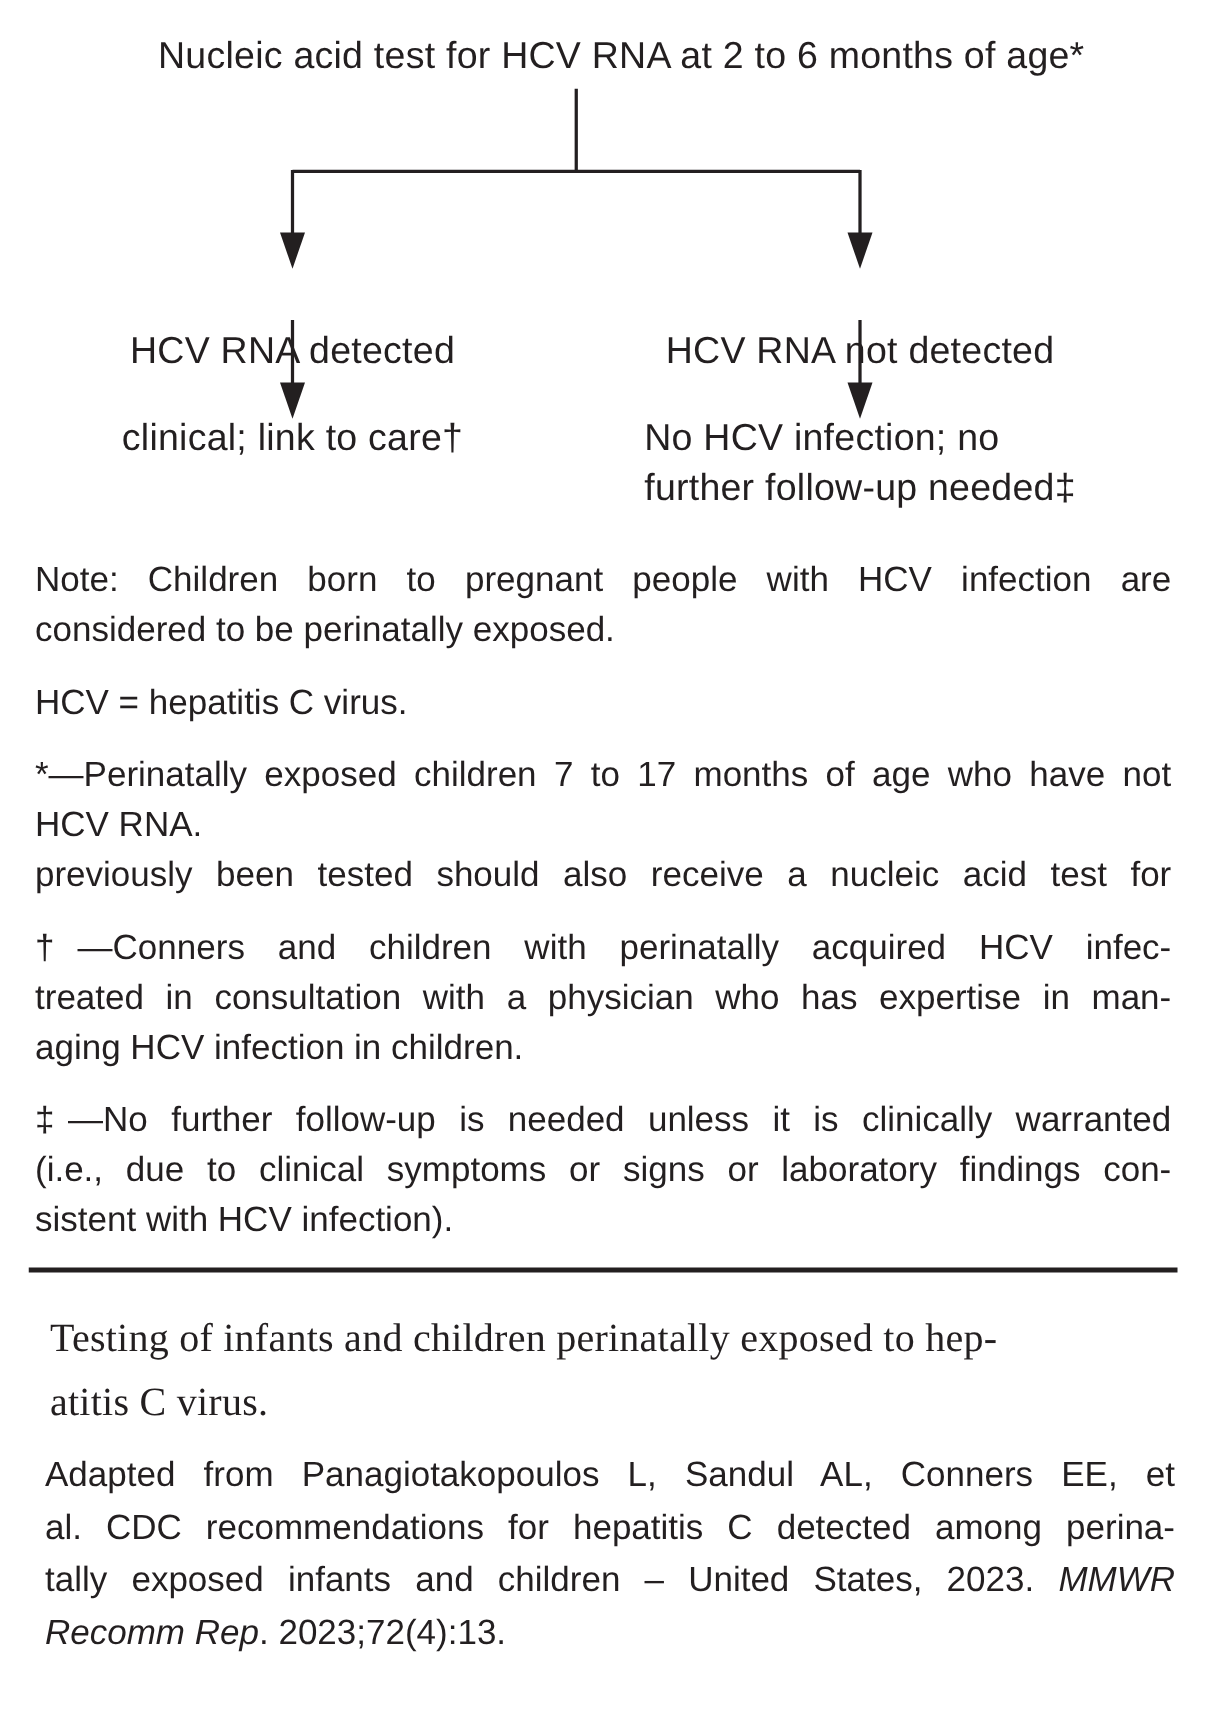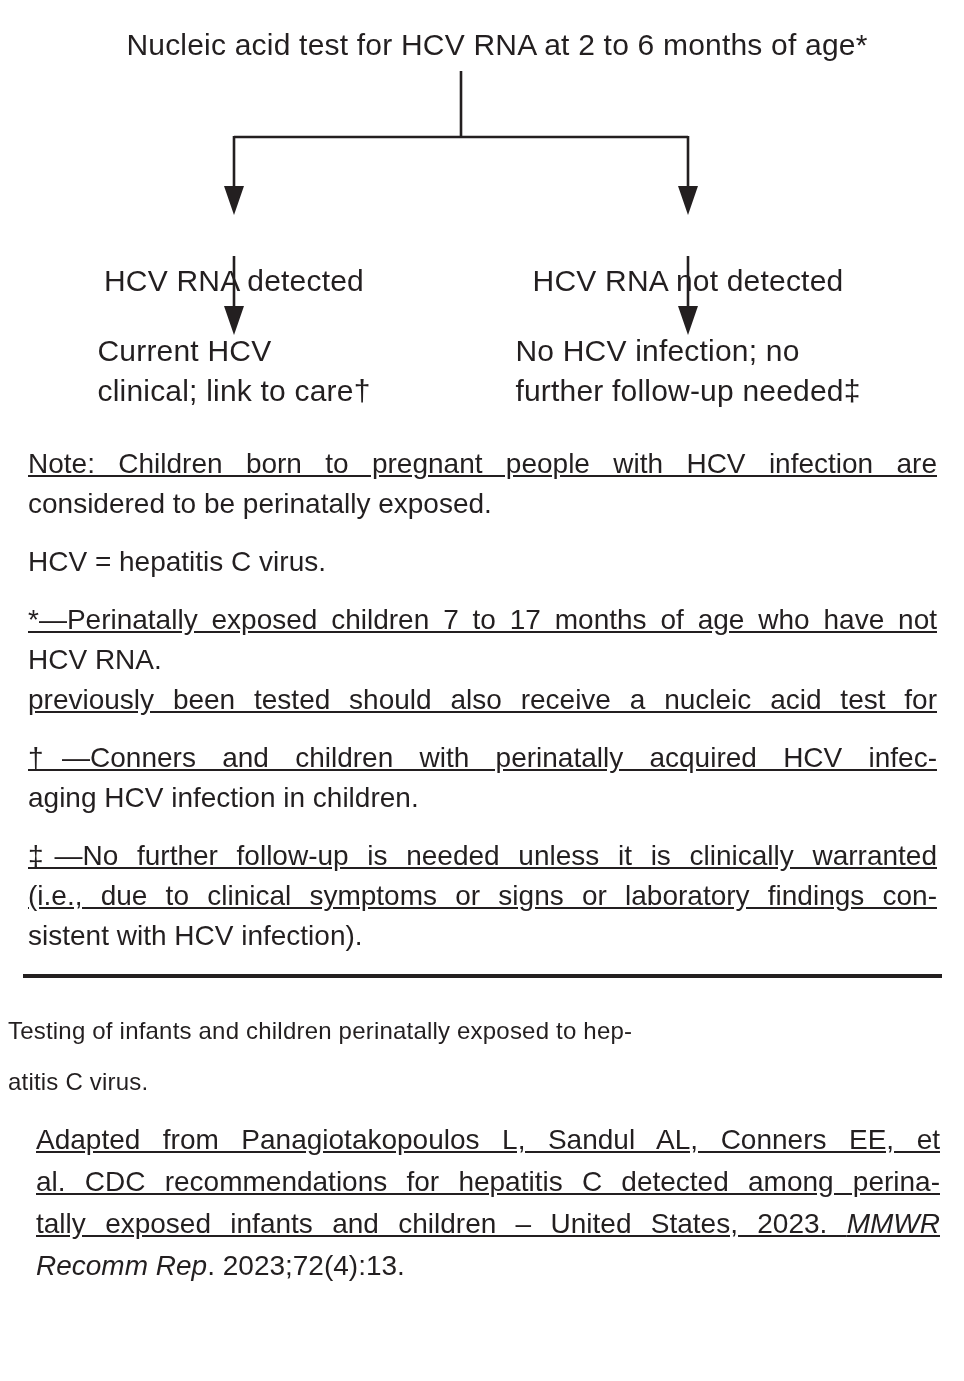--- a/index.html
+++ b/index.html
@@ -31,26 +31,26 @@
     font-size: 30px; line-height: 40px; text-align: center; white-space: nowrap;
     letter-spacing: 0.2px;
   }
   .col-left  { left: 234px; }
   .col-right { left: 688px; }
 
   
   .notes { padding: 24px 27px 0 28px; font-size: 28px; line-height: 40px; }
   .notes .para { margin: 0 0 18px 0; }
   .tline { text-align: left; }
-  .stretch { text-align: justify; text-align-last: justify; text-justify: inter-word; text-decoration: underline; }
+  .stretch { text-align: justify; text-align-last: justify; text-justify: inter-word; }
   .it { font-style: italic; }
 
   
   .divider { height: 4px; background: #231f20; margin: 15px 22px 0 23px; }
-  .caption { padding: 27px 24px 0 8px; font-size: 24px; line-height: 51px; letter-spacing: 0.2px; }
+  .caption { padding: 27px 24px 0 40px; font-size: 32px; line-height: 51px; letter-spacing: 0.2px; font-family: Liberation Serif, serif; }
   .attribution { padding: 12px 24px 0 36px; font-size: 28px; line-height: 42px; }
 </style>
 </head>
 <body>
 
 <div class="page">
 
   <div class="flow">
     <svg class="connectors" width="964" height="420" viewBox="0 0 964 420">
       <g stroke="#231f20" stroke-width="2.6" fill="none">
@@ -68,21 +68,20 @@
         <polygon points="678,306 698,306 688,335"></polygon>
       </g>
     </svg>
 
     <div class="flow-title">Nucleic acid test for HCV RNA at 2 to 6 months of age*</div>
 
     <div class="branch-result col-left">HCV RNA detected</div>
     <div class="branch-result col-right">HCV RNA not detected</div>
 
     <div class="branch-outcome col-left">
-        <div class="tline"><span>Current HCV</span></div>
         <div class="tline"><span>clinical; link to care†</span></div>
       </div>
     <div class="branch-outcome col-right">
         <div class="tline"><span>No HCV infection; no</span></div>
         <div class="tline"><span>further follow-up needed‡</span></div>
       </div>
   </div>
 
   <div class="notes">
     <div class="para">
@@ -92,20 +91,21 @@
     <div class="para">
         <div class="tline"><span>HCV = hepatitis C virus.</span></div>
       </div>
     <div class="para">
         <div class="tline stretch"><span>*—Perinatally exposed children 7 to 17 months of age who have not</span></div>
         <div class="tline"><span>HCV RNA.</span></div>
         <div class="tline stretch"><span>previously been tested should also receive a nucleic acid test for</span></div>
       </div>
     <div class="para">
         <div class="tline stretch"><span>†—Conners and children with perinatally acquired HCV infec-</span></div>
+        <div class="tline stretch"><span>treated in consultation with a physician who has expertise in man-</span></div>
         <div class="tline"><span>aging HCV infection in children.</span></div>
       </div>
     <div class="para">
         <div class="tline stretch"><span>‡—No further follow-up is needed unless it is clinically warranted</span></div>
         <div class="tline stretch"><span>(i.e., due to clinical symptoms or signs or laboratory findings con-</span></div>
         <div class="tline"><span>sistent with HCV infection).</span></div>
       </div>
   </div>
 
   <div class="divider"></div>

